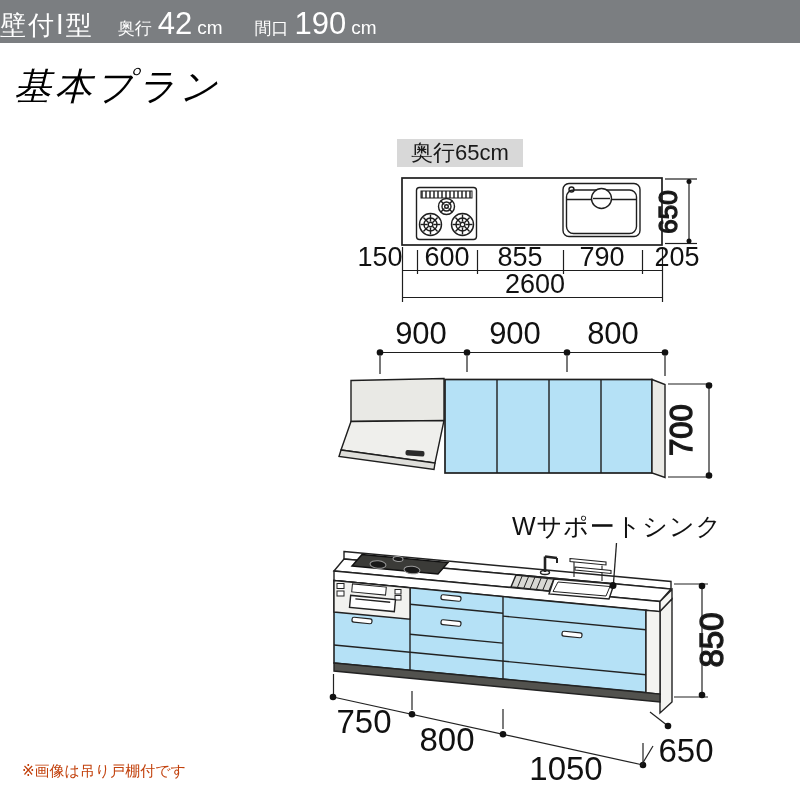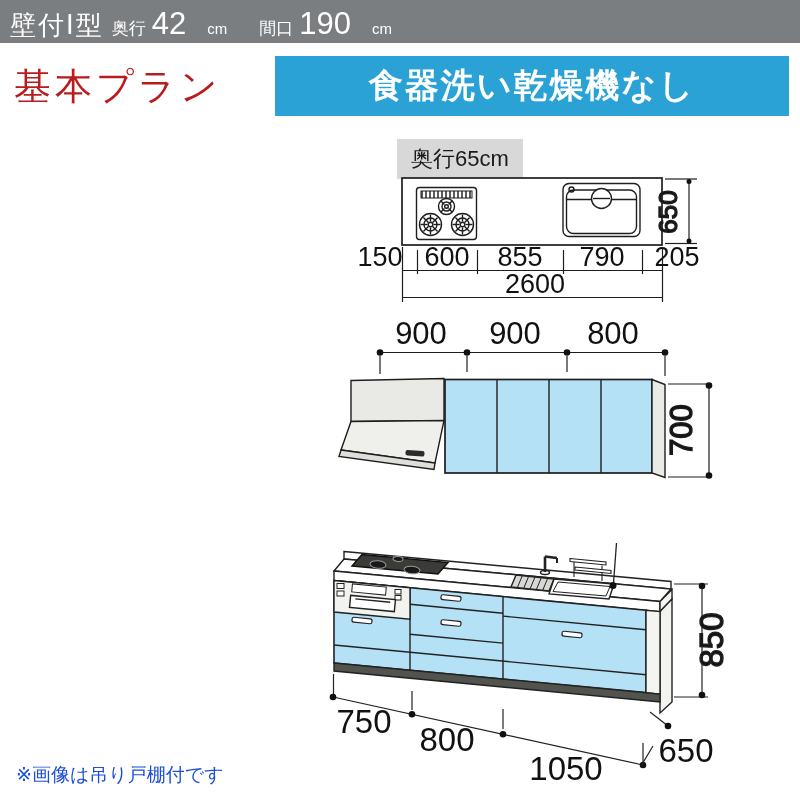--- a/index.html
+++ b/index.html
@@ -1,33 +1,33 @@
 <!DOCTYPE html>
 <html><head>
 <meta charset="utf-8">
 <style>
   html,body{margin:0;padding:0;background:#fff;}
   body{font-family:"Liberation Sans","DejaVu Sans",sans-serif;}
   .stage{position:relative;width:800px;height:800px;background:#fff;overflow:hidden;}
   .headerbar{position:absolute;left:0;top:0;width:800px;height:43px;background:#7b7e81;
-    display:flex;align-items:baseline;color:#fff;padding-left:10px;box-sizing:border-box;}
+    display:flex;align-items:baseline;color:#fff;box-sizing:border-box;}
   .headerbar .row{display:flex;align-items:baseline;margin-top:6px;}
   .h-type{font-size:26px;letter-spacing:2px;}
-  .h-small{font-size:17px;margin-left:8px;}
+  .h-small{font-size:17px;margin-left:24px;}
   .h-big{font-size:31px;margin-left:6px;}
-  .h-unit{font-size:15px;margin-left:21px;}
+  .h-unit{font-size:19px;margin-left:5px;}
   .h-small2{font-size:17px;margin-left:32px;text-align:center;}
-  .plan-title{position:absolute;left:14px;top:62px;font-size:37px;color:#b91c1c;letter-spacing:4px;}
+  .plan-title{position:absolute;left:14px;top:62px;font-size:37px;color:#000000;letter-spacing:4px;font-style:italic;}
   .badge{position:absolute;left:275px;top:56px;width:514px;height:60px;background:#2aa2d6;
     display:flex;align-items:center;justify-content:center;color:#fff;font-size:34px;
     font-weight:bold;letter-spacing:2px;}
-  .depth-tag{position:absolute;left:397px;top:139px;width:126px;height:40px;background:#d8d8d8;
+  .depth-tag{position:absolute;left:397px;top:139px;width:126px;height:28px;background:#d8d8d8;
     display:flex;align-items:center;justify-content:center;color:#1a1a1a;font-size:22px;}
   .sink-label{position:absolute;left:512px;top:510px;font-size:25px;color:#111;letter-spacing:1px;}
-  .footnote{position:absolute;left:16px;top:762px;font-size:19px;color:#1d4ed8;}
+  .footnote{position:absolute;left:22px;top:762px;font-size:15px;color:#c2410c;}
   svg{position:absolute;left:0;top:0;}
   svg text{font-family:"Liberation Sans","DejaVu Sans",sans-serif;fill:#111;}
 </style>
 </head>
 <body>
 
 <div class="stage">
 
   <div class="headerbar">
     <div class="row">
@@ -35,22 +35,22 @@
       <span class="h-small">奥行</span>
       <span class="h-big">42</span>
       <span class="h-unit">cm</span>
       <span class="h-small2">間口</span>
       <span class="h-big">190</span>
       <span class="h-unit">cm</span>
     </div>
   </div>
 
   <div class="plan-title">基本プラン</div>
-  <div class="badge">食器洗い乾燥機なし</div>
   <div class="depth-tag">奥行65cm</div>
+  <div class="sink-label">Wサポートシンク</div>
   <div class="footnote">※画像は吊り戸棚付です</div>
 
   <svg width="800" height="800" viewBox="0 0 800 800">
     <defs>
       <pattern id="grillhatch" width="4" height="8" patternUnits="userSpaceOnUse">
         <rect width="4" height="8" fill="#fff"></rect>
         <line x1="2" y1="0" x2="2" y2="8" stroke="#333" stroke-width="1.6"></line>
       </pattern>
     </defs>
 

